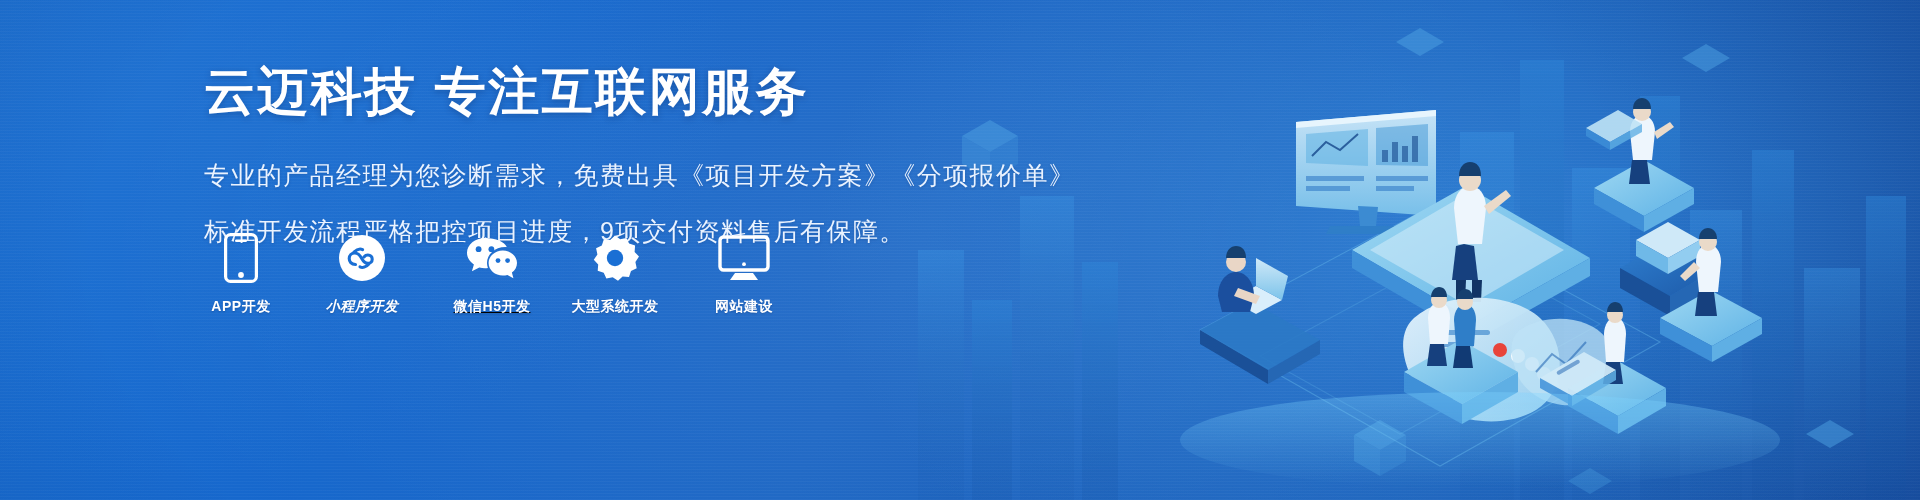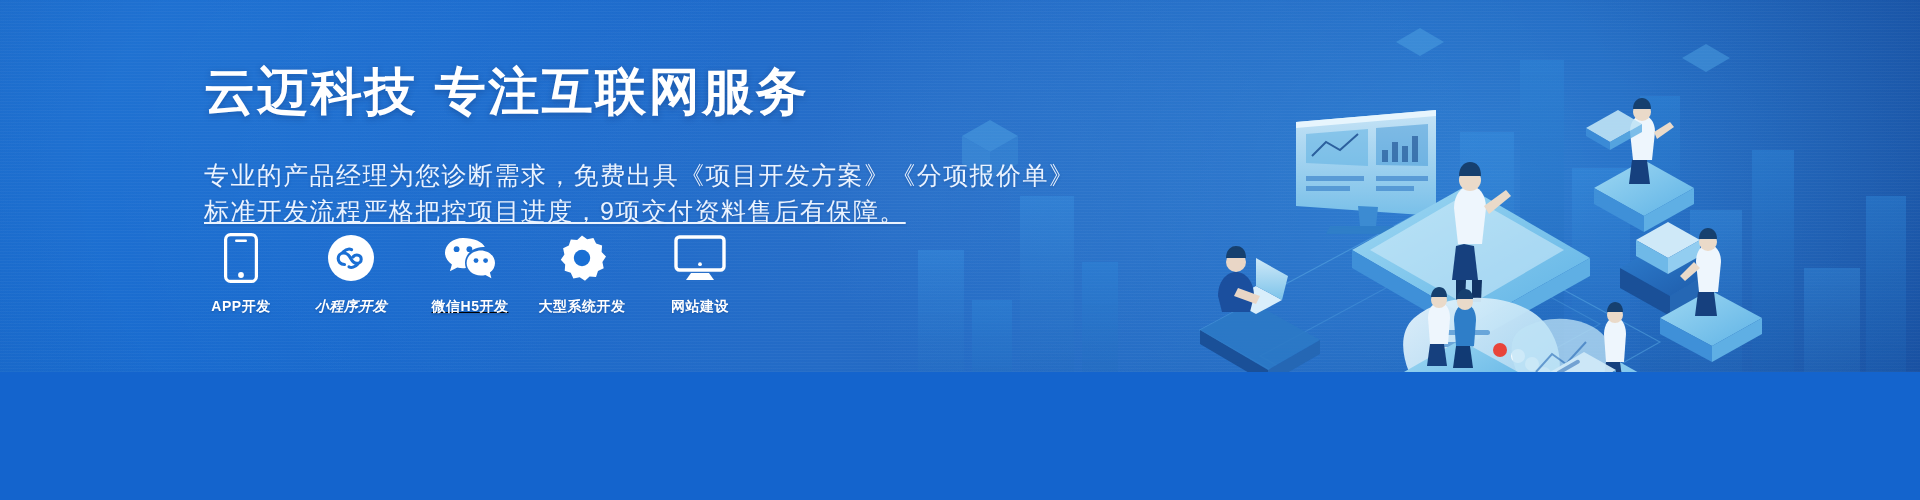--- a/index.html
+++ b/index.html
@@ -2,21 +2,21 @@
 <html><head>
 <meta charset="utf-8">
 <style>
   * { margin:0; padding:0; box-sizing:border-box; }
   html,body { width:1920px; height:500px; overflow:hidden; }
   body {
     font-family:"Liberation Sans","DejaVu Sans",sans-serif;
     background:#1464cd;
   }
   #banner{
-    position:relative; width:1920px; height:372px; overflow:hidden;
+    position:relative; width:1920px; height:500px; overflow:hidden;
     background:
       radial-gradient(ellipse 1100px 700px at 78% 48%, rgba(60,150,230,0.55) 0%, rgba(60,150,230,0.0) 62%),
       radial-gradient(ellipse 900px 600px at 8% 18%, rgba(40,120,210,0.45) 0%, rgba(40,120,210,0) 65%),
       linear-gradient(118deg, #1a6fd4 0%, #1667cc 26%, #1c66c4 48%, #1a5fba 68%, #174fa6 100%);
   }
   
   #texture{
     position:absolute; inset:0;
     background-image:repeating-linear-gradient(0deg, rgba(255,255,255,0.030) 0px, rgba(255,255,255,0.030) 1px, rgba(0,0,0,0.0) 1px, rgba(0,0,0,0.0) 3px);
     pointer-events:none;
@@ -33,26 +33,26 @@
     color:#ffffff; font-size:51px; line-height:1.18; font-weight:700;
     letter-spacing:2.5px; white-space:nowrap;
     text-shadow:0 2px 6px rgba(0,30,80,0.28);
   }
   .sub{
     color:#eaf3ff; font-size:25px; line-height:1.45; font-weight:400;
     letter-spacing:1.4px; white-space:nowrap;
     text-shadow:0 1px 3px rgba(0,30,80,0.22);
   }
   #sub1{ margin-top:35px; }
-  #sub2{ margin-top:0;text-decoration:underline; }
+  #sub2{ margin-top:20px; }
 
   
   #services{
     position:absolute; left:204px; top:232px;
-    display:flex; align-items:flex-start; gap:29px;
+    display:flex; align-items:flex-start; gap:40px;
   }
   .svc{ display:flex; flex-direction:column; align-items:center; width:78px; }
   .svc-ico{ height:52px; display:flex; align-items:center; justify-content:center; }
   .svc-ico svg{ display:block; }
   .svc-label{
     margin-top:14px; color:#ffffff; font-size:14px; font-weight:700;
     letter-spacing:0.5px; white-space:nowrap;
     text-shadow:0 1px 2px rgba(0,30,80,0.28);
   }
   .svc:nth-child(1){ width:74px; }

